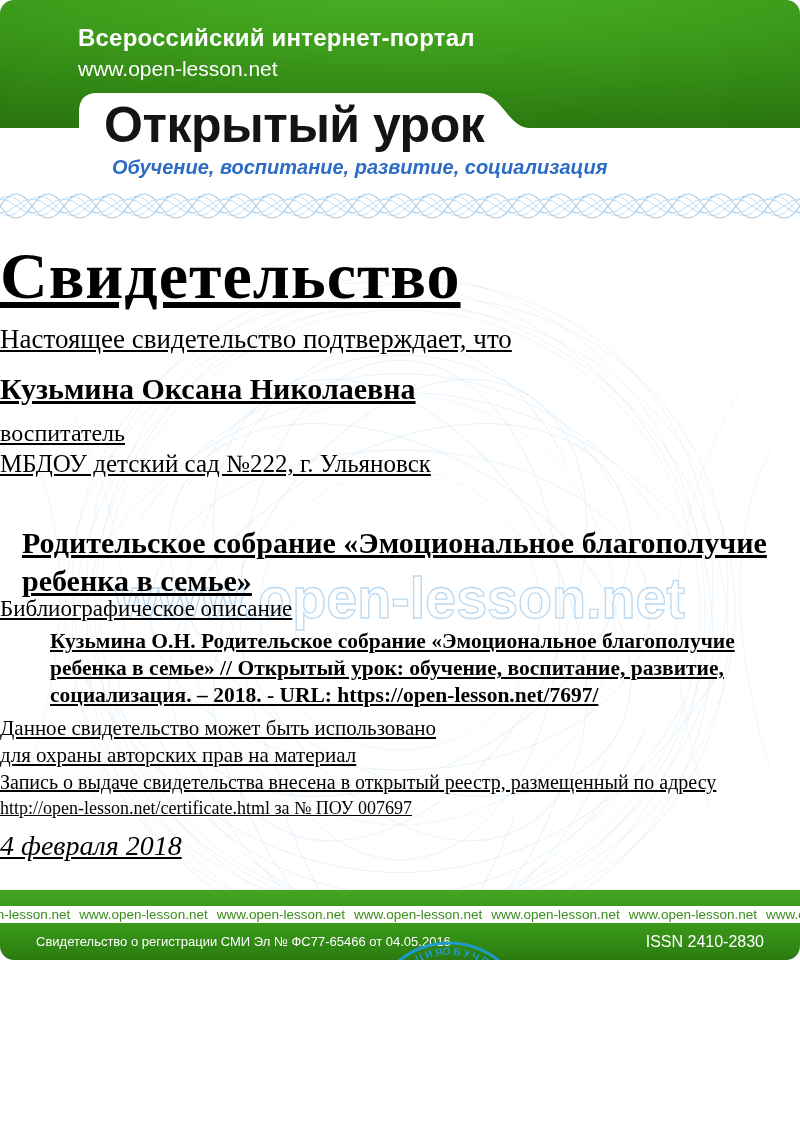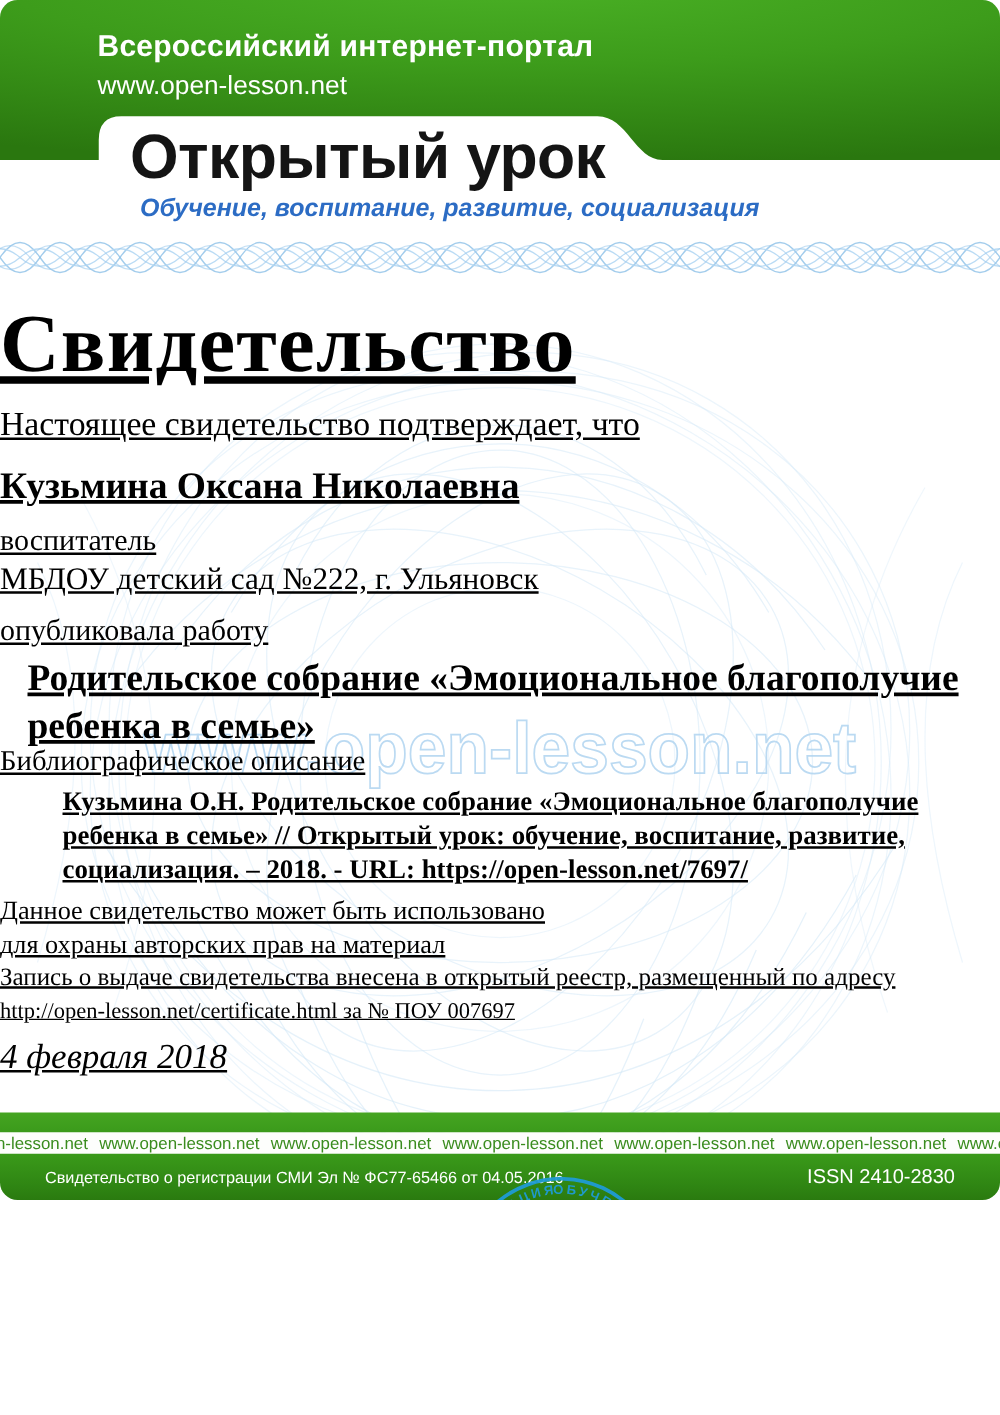--- a/index.html
+++ b/index.html
@@ -128,21 +128,20 @@
 
   <svg class="watermark-svg" width="800" height="80" viewBox="0 0 800 80">
     <text x="400" y="58" text-anchor="middle" textLength="570" lengthAdjust="spacingAndGlyphs" font-family="Liberation Sans, sans-serif" font-size="58" font-weight="bold" fill="none" stroke="#b0d4f0" stroke-width="1.4" opacity=".85">www.open-lesson.net</text>
   </svg>
 
   <div class="line cert-title">Свидетельство</div>
   <div class="line cert-intro">Настоящее свидетельство подтверждает, что</div>
   <div class="line cert-name">Кузьмина Оксана Николаевна</div>
   <div class="line cert-role">воспитатель</div>
   <div class="line cert-org">МБДОУ детский сад №222, г. Ульяновск</div>
-  <div class="line cert-action">опубликовала работу</div>
   <div class="line cert-work">Родительское собрание «Эмоциональное благополучие ребенка в семье»</div>
   <div class="line bib-heading">Библиографическое описание</div>
   <div class="line bib-text">Кузьмина О.Н. Родительское собрание «Эмоциональное благополучие ребенка в семье» // Открытый урок: обучение, воспитание, развитие, социализация. – 2018. - URL: https://open-lesson.net/7697/</div>
   <div class="line usage1">Данное свидетельство может быть использовано</div>
   <div class="line usage2">для охраны авторских прав на материал</div>
   <div class="line registry1">Запись о выдаче свидетельства внесена в открытый реестр, размещенный по адресу</div>
   <div class="line registry2">http://open-lesson.net/certificate.html за № ПОУ 007697</div>
   <div class="line cert-date">4 февраля 2018</div>
 
   <svg class="band" style="top:1034px" width="800" height="30" viewBox="0 0 800 30">

